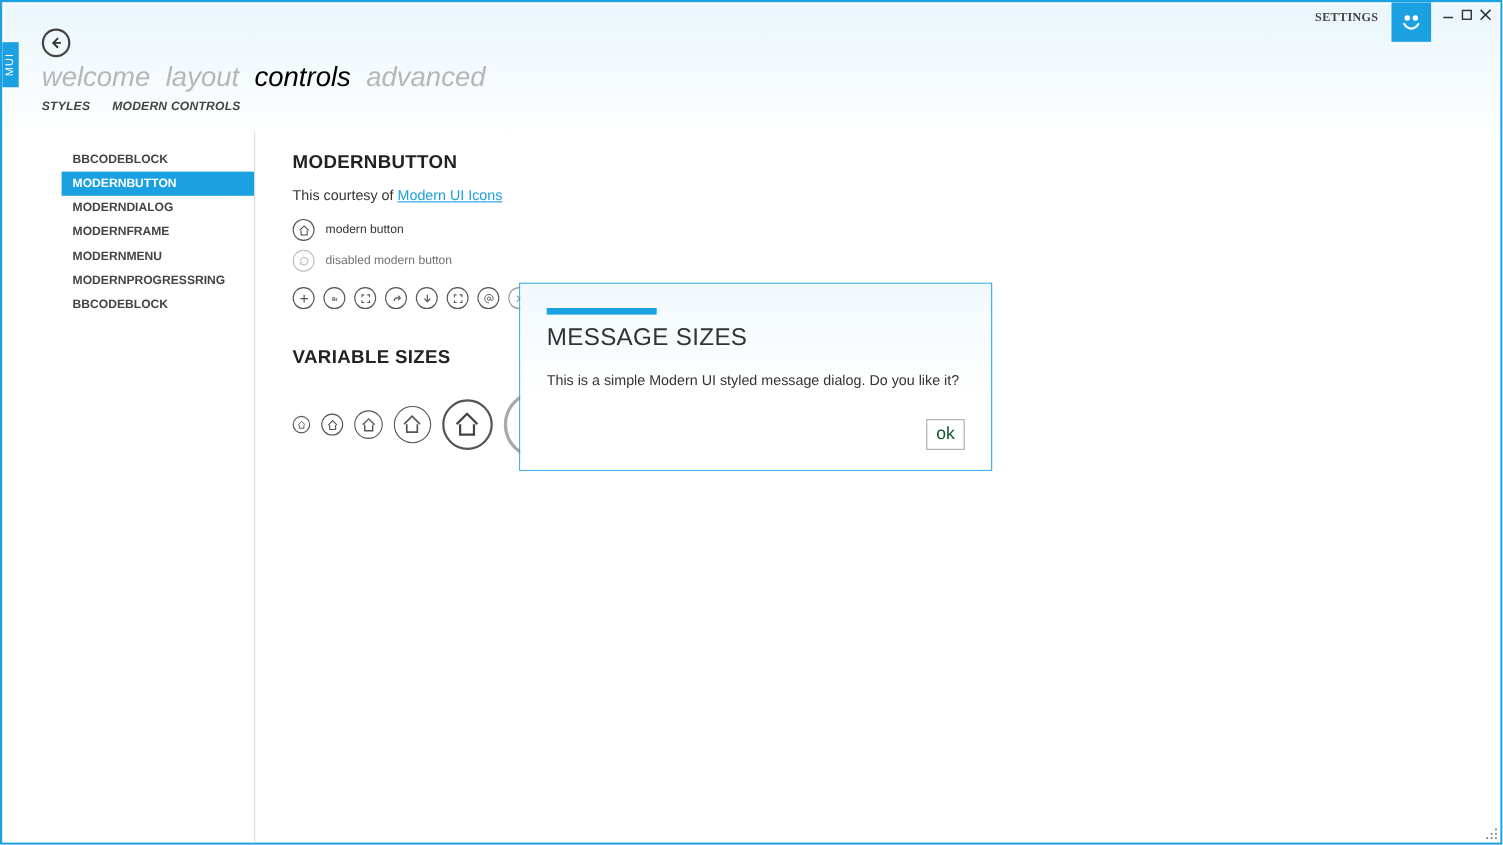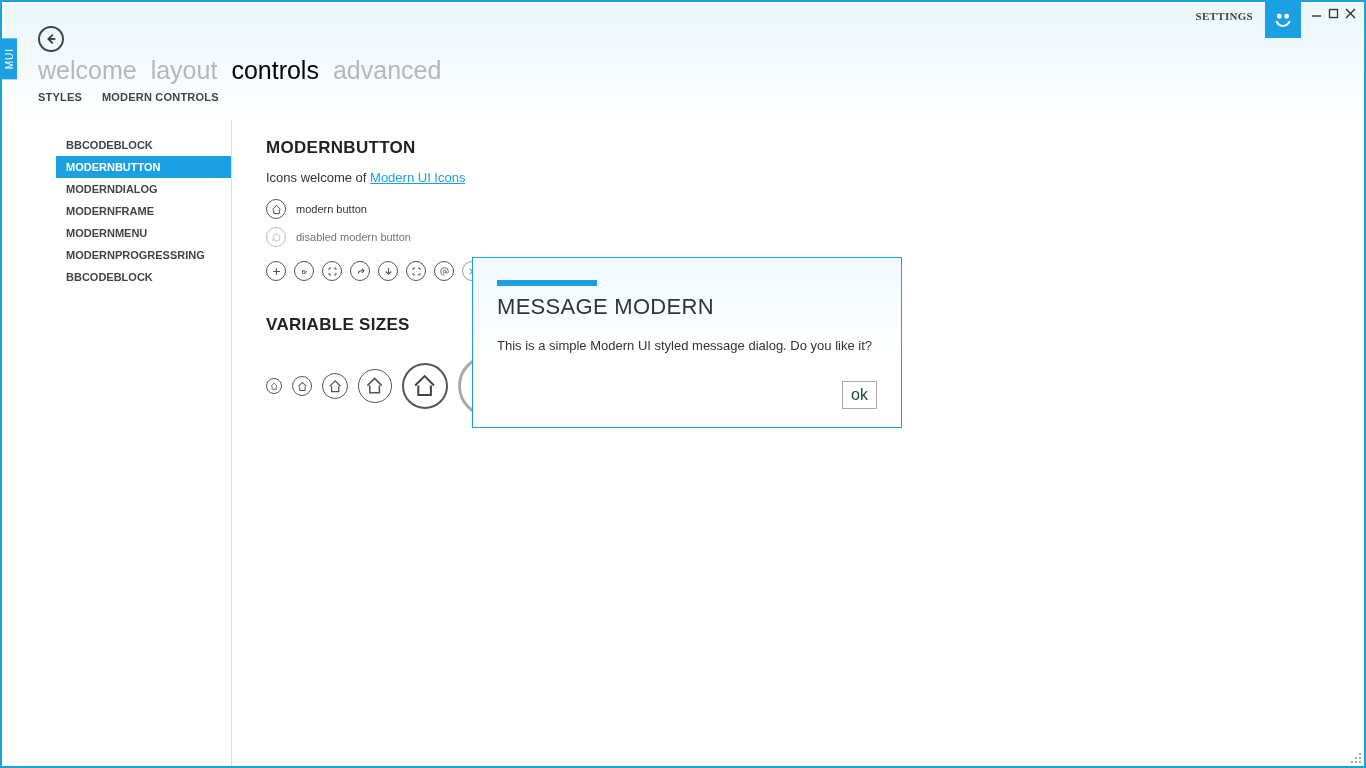--- a/index.html
+++ b/index.html
@@ -9,21 +9,21 @@
   .mui-tag{position:absolute;left:0;top:36px;background:#1ba1e2;color:#fff;font-size:10px;letter-spacing:1px;padding:10px 2px;writing-mode:vertical-rl;transform:rotate(180deg);}
   
   .titlebar{position:absolute;top:0;right:0;display:flex;align-items:flex-start;gap:0;font-family:Liberation Serif, serif;}
   .settings-link{font-size:11px;font-weight:600;color:#444;margin:8px 12px 0 0;letter-spacing:0.3px;}
   .smiley{width:36px;height:36px;background:#1ba1e2;display:flex;align-items:center;justify-content:center;}
   .smiley svg{width:22px;height:22px;}
   .win-buttons{display:flex;align-items:center;gap:6px;padding:6px 8px 0 10px;}
   .win-btn svg{display:block;}
   
   .header-bg{position:absolute;left:2px;right:2px;top:2px;height:120px;background:linear-gradient(to bottom,#eaf6fc 0%,#ffffff 100%);pointer-events:none;}
-  .header{position:relative;padding:24px 36px 0 36px;}
+  .header{position:relative;padding:24px 36px 0 36px;font-style:italic;}
   .back-circle{width:26px;height:26px;border:2px solid #444;border-radius:50%;display:flex;align-items:center;justify-content:center;margin-bottom:6px;}
   .back-circle svg{width:14px;height:14px;}
   .topnav{display:flex;gap:14px;align-items:baseline;margin-top:-2px;}
   .topnav span{font-size:25px;font-weight:300;color:#b7b7b7;}
   .topnav span.active{color:#000000;}
   .subnav{display:flex;gap:20px;margin-top:6px;}
   .subnav span{font-size:11px;font-weight:600;letter-spacing:0.2px;color:#444;}
   .subnav span.active{font-weight:700;}
   
   .body{display:flex;position:absolute;left:0;right:0;top:118px;bottom:0;}
@@ -120,21 +120,21 @@
       <div class="sidebar-item">MODERNDIALOG</div>
       <div class="sidebar-item">MODERNFRAME</div>
       <div class="sidebar-item">MODERNMENU</div>
       <div class="sidebar-item">MODERNPROGRESSRING</div>
       <div class="sidebar-item">BBCODEBLOCK</div>
     </div>
 
     <div class="content">
       <h2 class="section">MODERNBUTTON</h2>
       <div class="hint">
-        <span>Icons welcome of </span><a href="#">Modern UI Icons</a>
+        <span>This courtesy of </span><a href="#">Modern UI Icons</a>
       </div>
 
       <div class="btn-row">
         <span class="circ">
           <svg viewBox="0 0 16 16" fill="none" stroke="#444" stroke-width="1.4">
               <path d="M2 8 L8 2 L14 8"></path>
               <path d="M4 8v6h8V8"></path>
             </svg>
         </span>
         <span class="lbl">modern button</span>
@@ -238,21 +238,21 @@
               </svg>
             </span>
         </div>
       </div>
     </div>
   </div>
 
   <div class="dialog">
     <div class="dialog-inner">
       <div class="dialog-bar"></div>
-      <div class="dialog-title">MESSAGE MODERN</div>
+      <div class="dialog-title">MESSAGE SIZES</div>
       <div class="dialog-text">This is a simple Modern UI styled message dialog. Do you like it?</div>
       <div class="dialog-actions">
         <button class="ok-btn">ok</button>
       </div>
     </div>
   </div>
 
   <svg class="grip" width="12" height="12">
     <circle cx="10" cy="2" r="1" fill="#888"></circle>
     <circle cx="6" cy="6" r="1" fill="#888"></circle>

